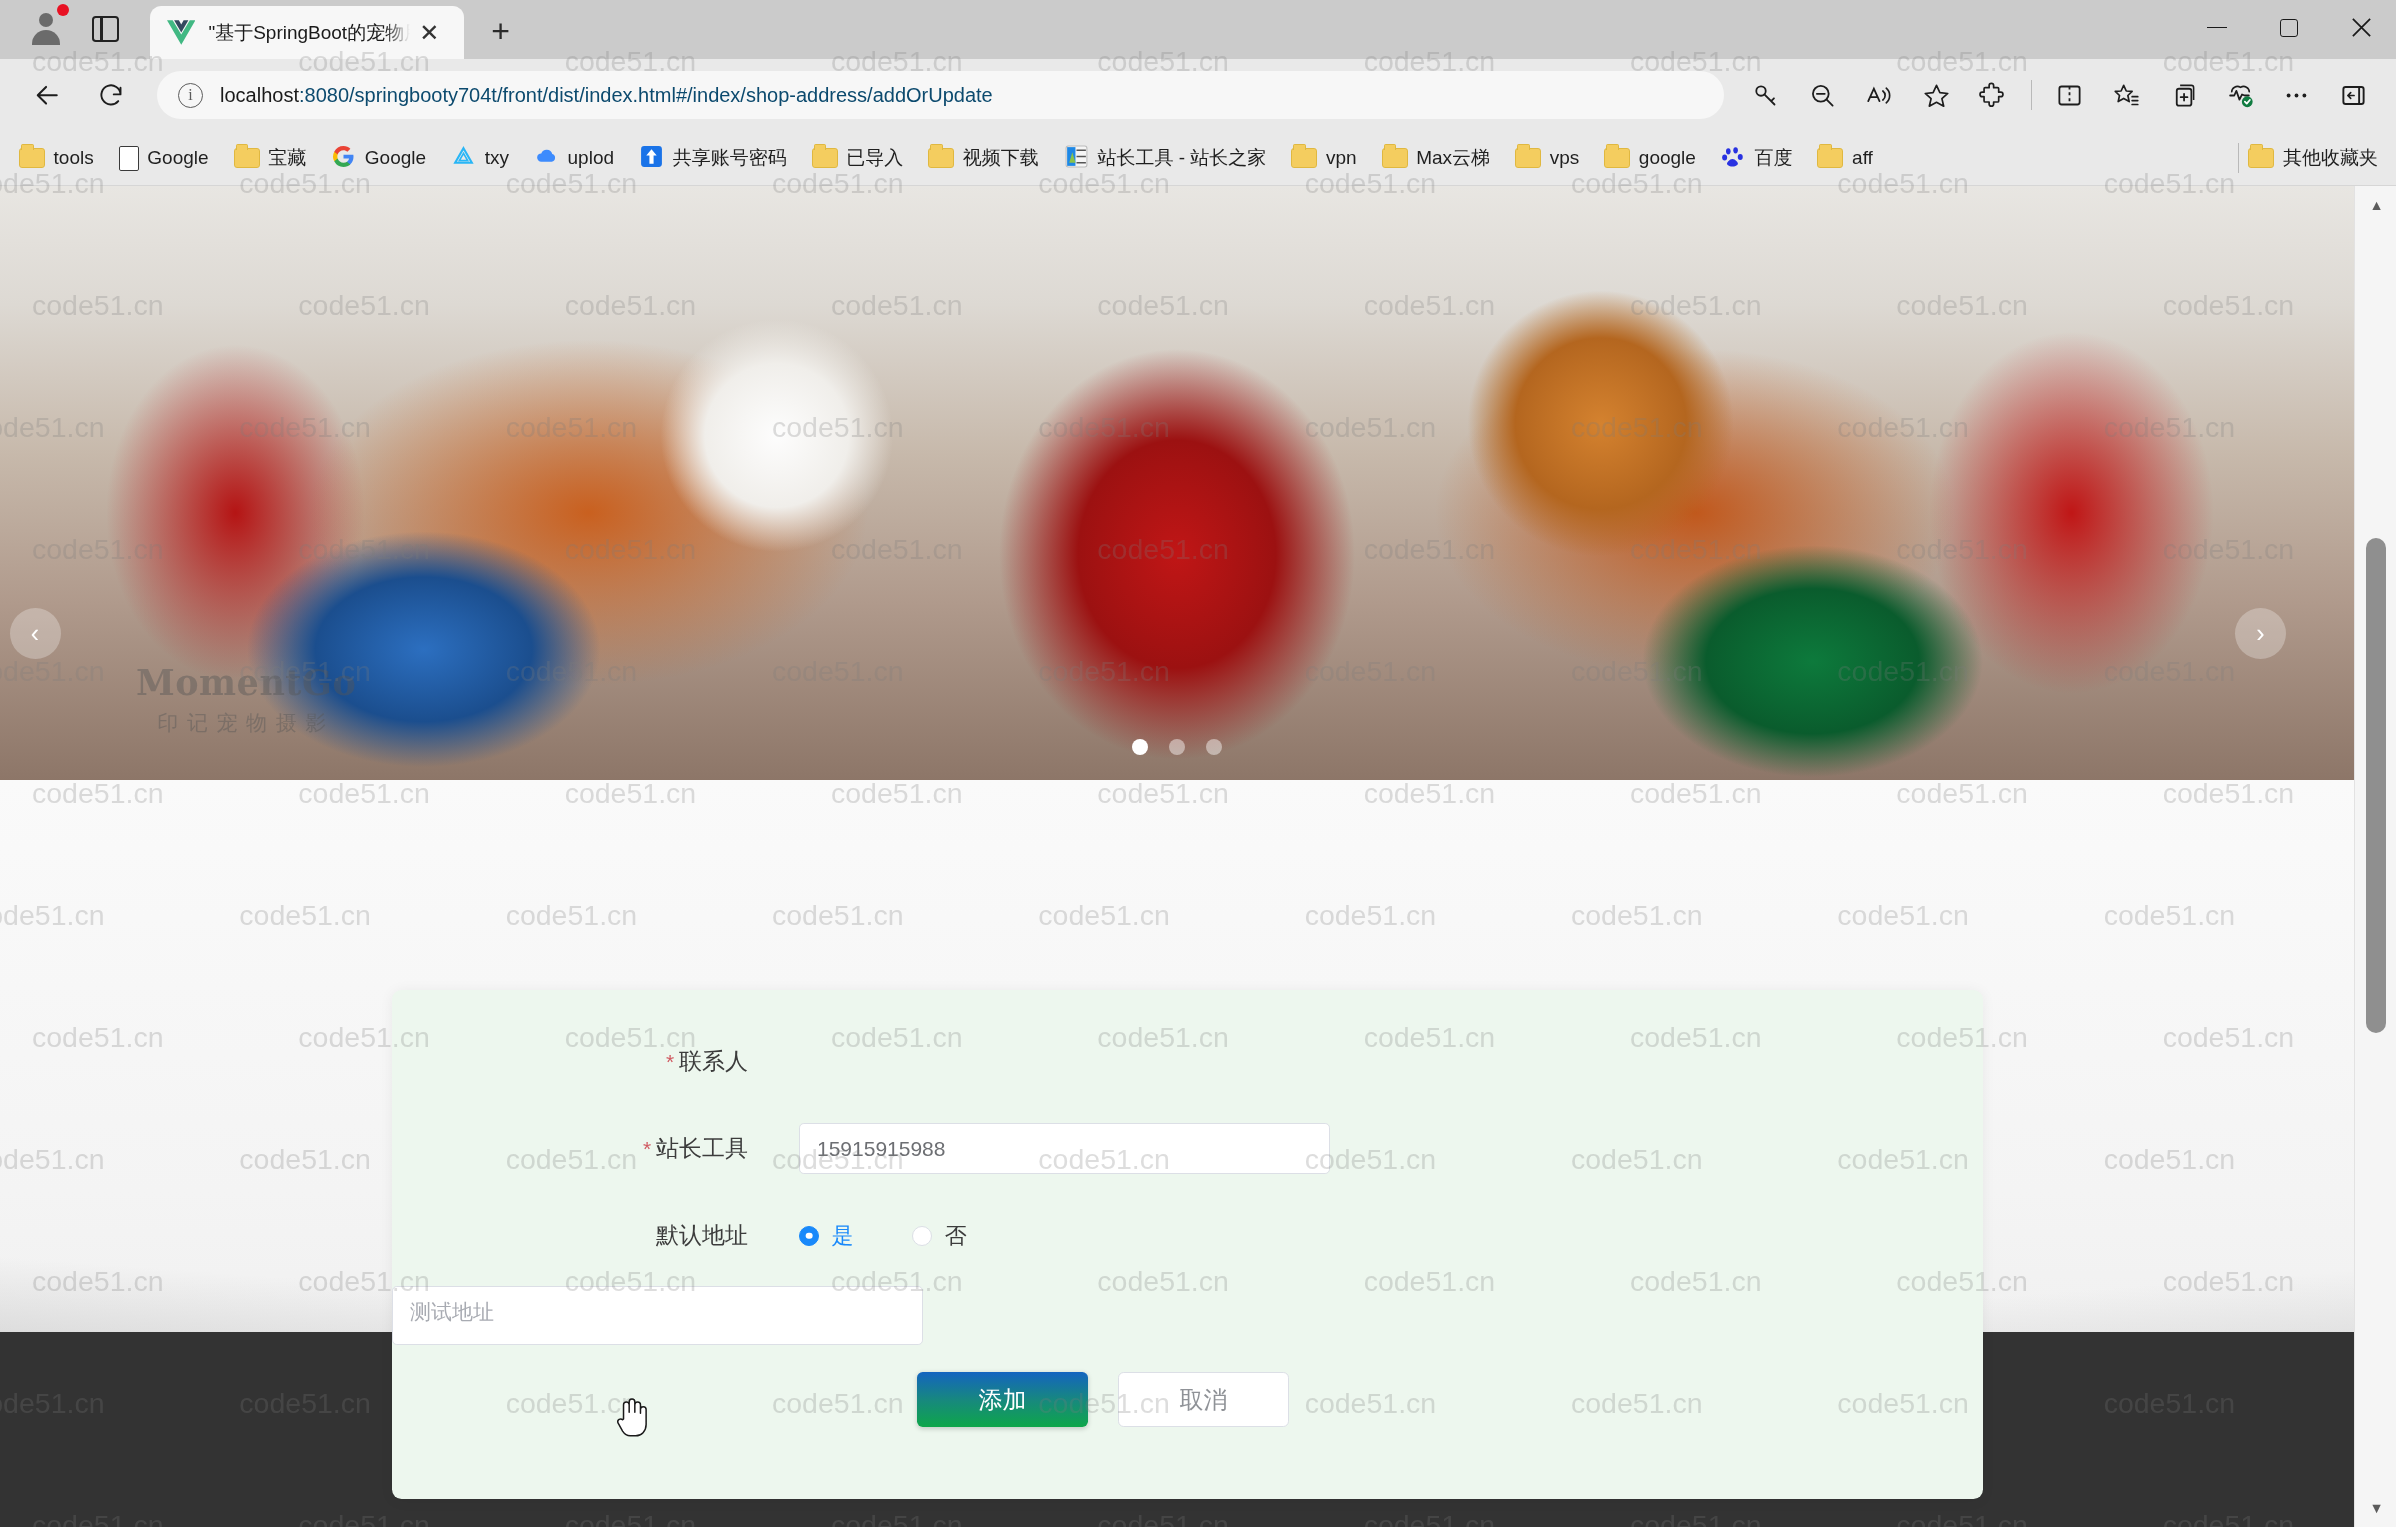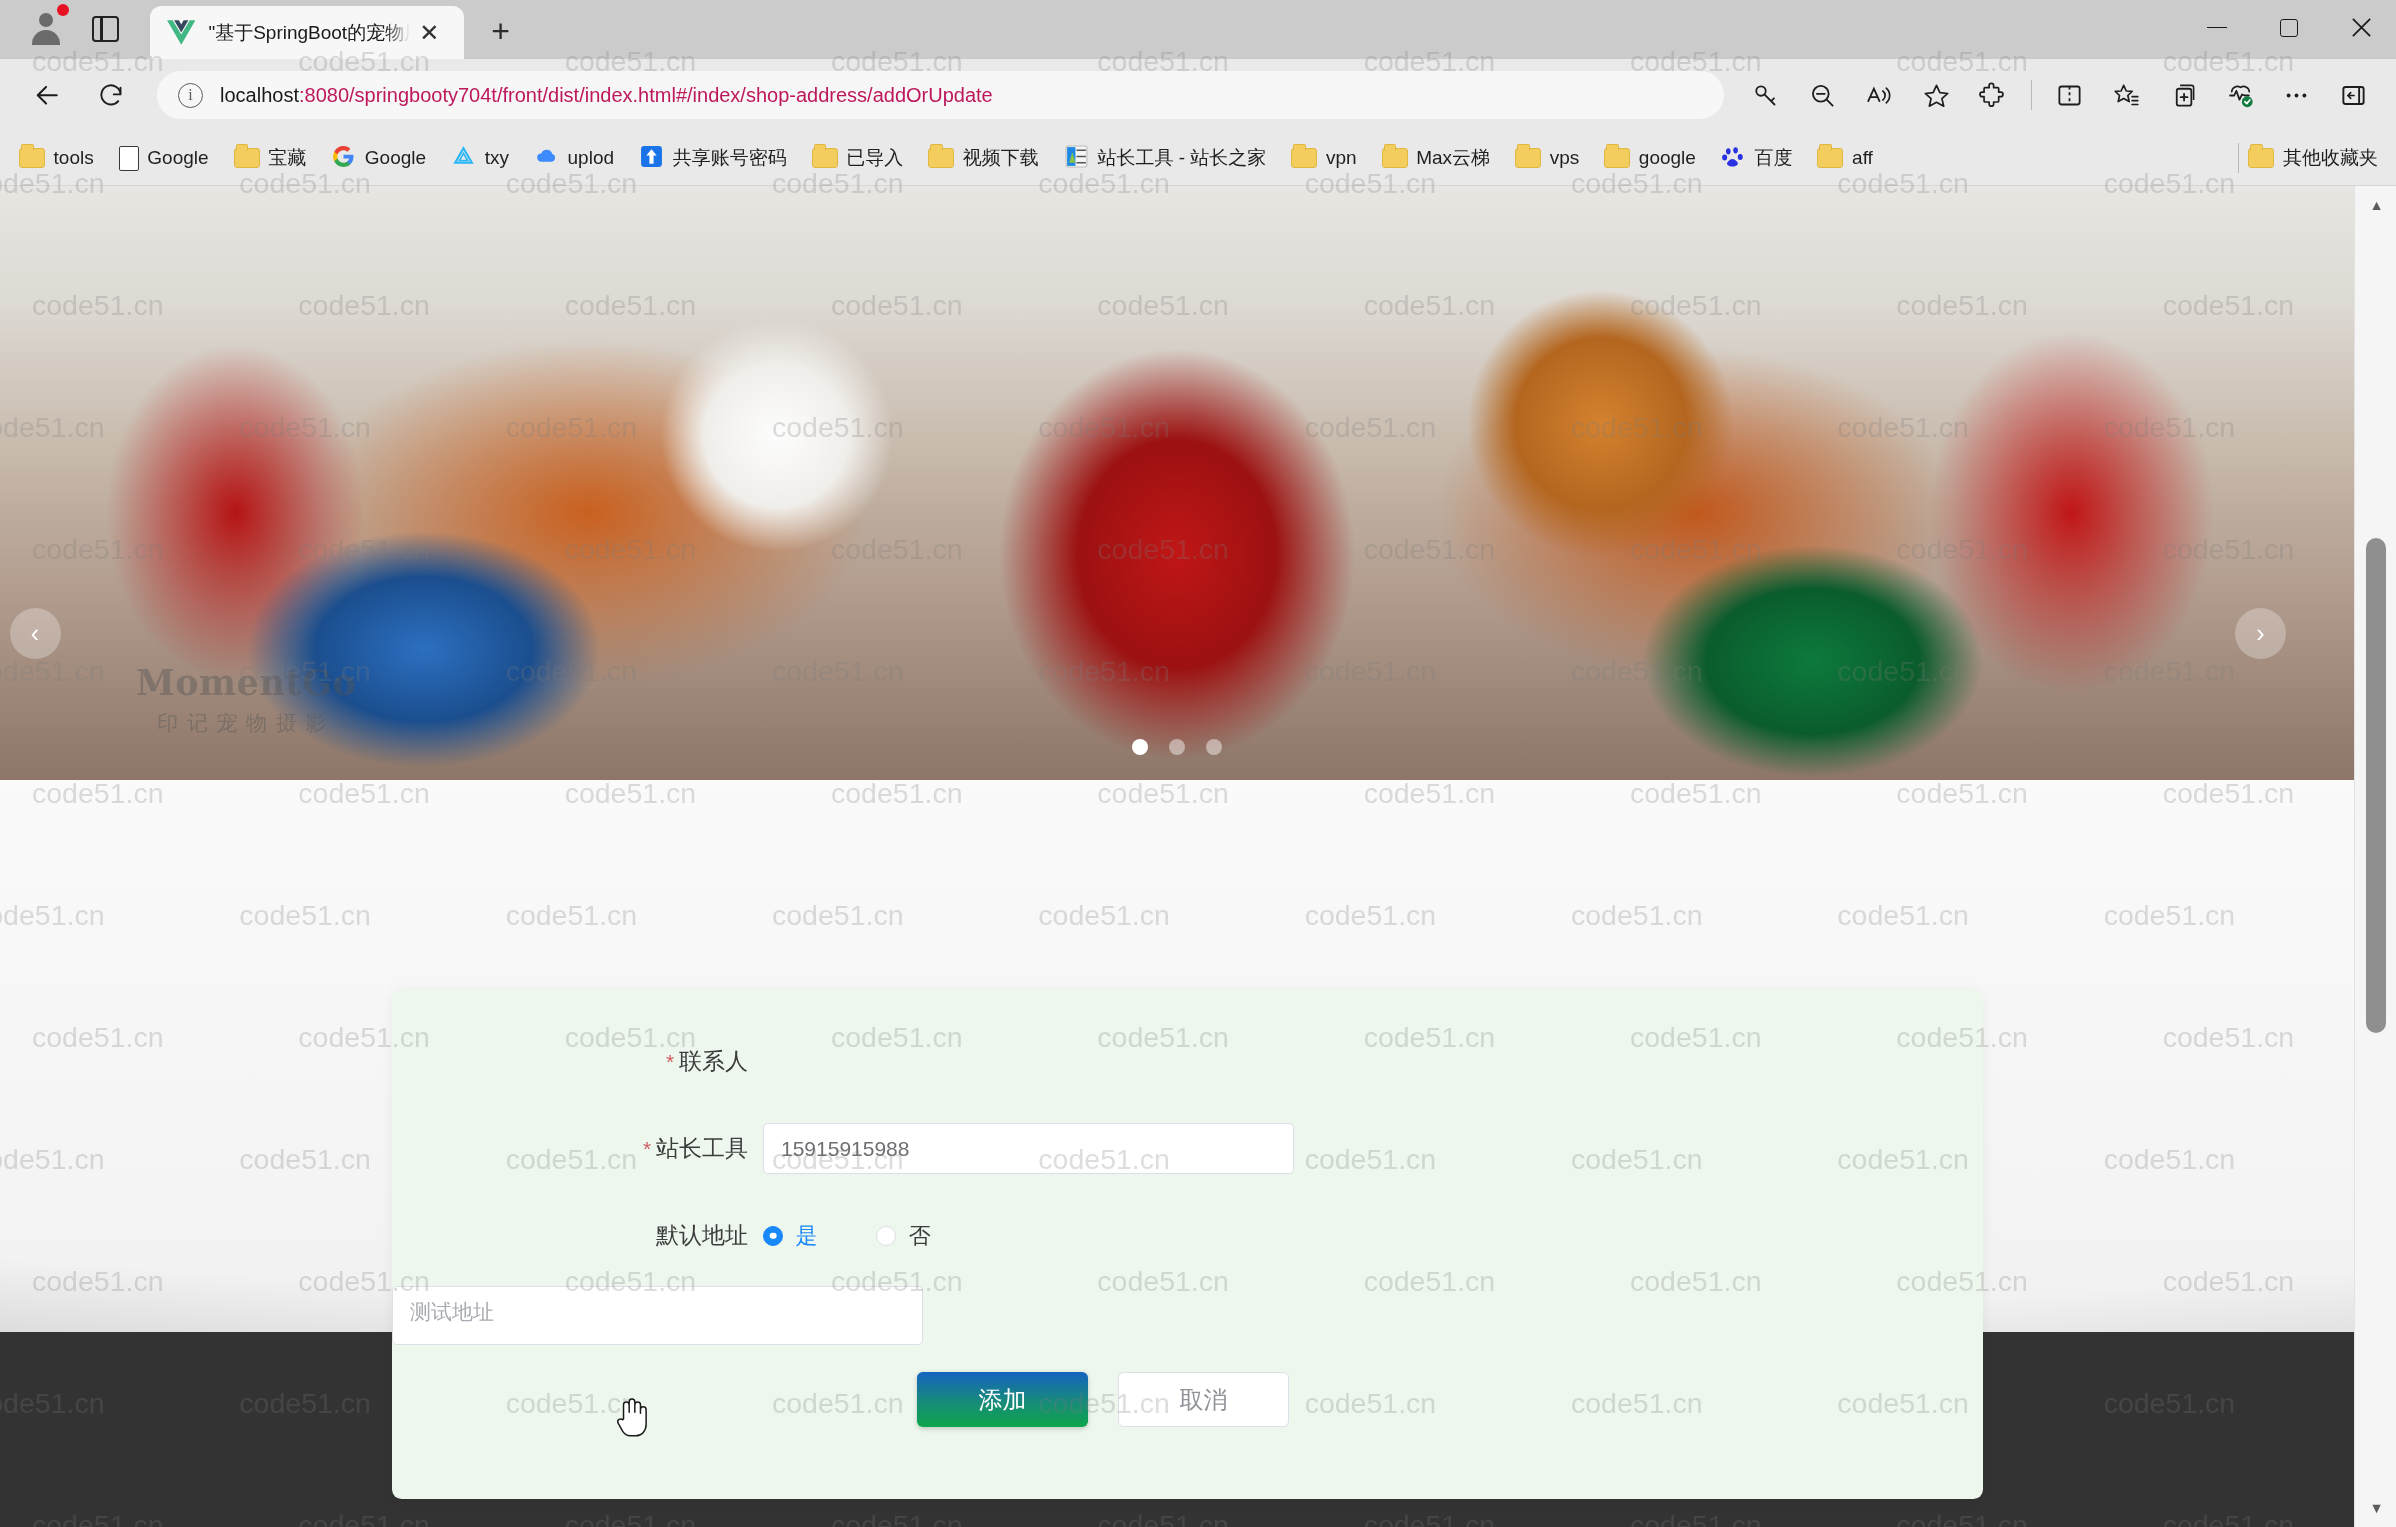--- a/index.html
+++ b/index.html
@@ -94,21 +94,21 @@
     flex: 1 1 auto; height: 48px; background:#f7f7f7; border-radius: 24px;
     display:flex; align-items:center; padding: 0 21px; margin: 0 13.3px;
     position: relative;
   }
   .info-icon {
     width: 25px; height: 25px; border-radius:50%; border:1.9px solid #5c5c5c;
     color:#5c5c5c; font-size:16px; display:flex; align-items:center; justify-content:center;
     font-family:"Liberation Serif", serif; flex: 0 0 auto;
   }
   .url-text { margin-left: 17px; font-size: 20px; color: #1a1a1a; white-space: nowrap; }
-  .url-text .dim { color: #be185d; }
+  .url-text .dim { color: #0c4a6e; }
   .toolbar-right { display:flex; align-items:center; }
   .tb-btn {
     width: 51px; height: 51px; margin: 0 2.9px;
     display:flex; align-items:center; justify-content:center;
     color:#1d1d1d; position: relative;
   }
   .tb-sep { width:1px; height:30px; background:#b9b9b9; margin:0 9.5px; }
 
   
   .bookmarks {
@@ -189,21 +189,21 @@
   .footer-dark {
     position:absolute; left:0; bottom:0; width: 2354px; height: 195px; background: #333333;
   }
 
   
   .form-card {
     position:absolute; left: 392px; top: 804px; width: 1591px; height: 509px;
     background: #edf7ee; border-radius: 9.5px;
     box-shadow: 0 1.9px 13.3px rgba(0,0,0,0.06);
   }
-  .form-row { display:flex; align-items:flex-start; }
+  .form-row { display:flex; align-items:flex-start;gap:36px; }
   .form-label {
     width: 371px; text-align:right; font-size: 23px; color: #3c3c3c;
     padding-right: 15px; line-height: 51px; white-space:nowrap;
     flex: 0 0 auto;
   }
   .req-star { color:#d05b62; margin-right: 4.8px; font-size: 21px; }
   .inp {
     width: 531px; height: 51px; background:#fff;
     border: 1px solid #dcdfe6; border-radius: 4.8px;
     font-size: 21px; color: #6d6f73; padding: 0 17px; line-height: 49px;

